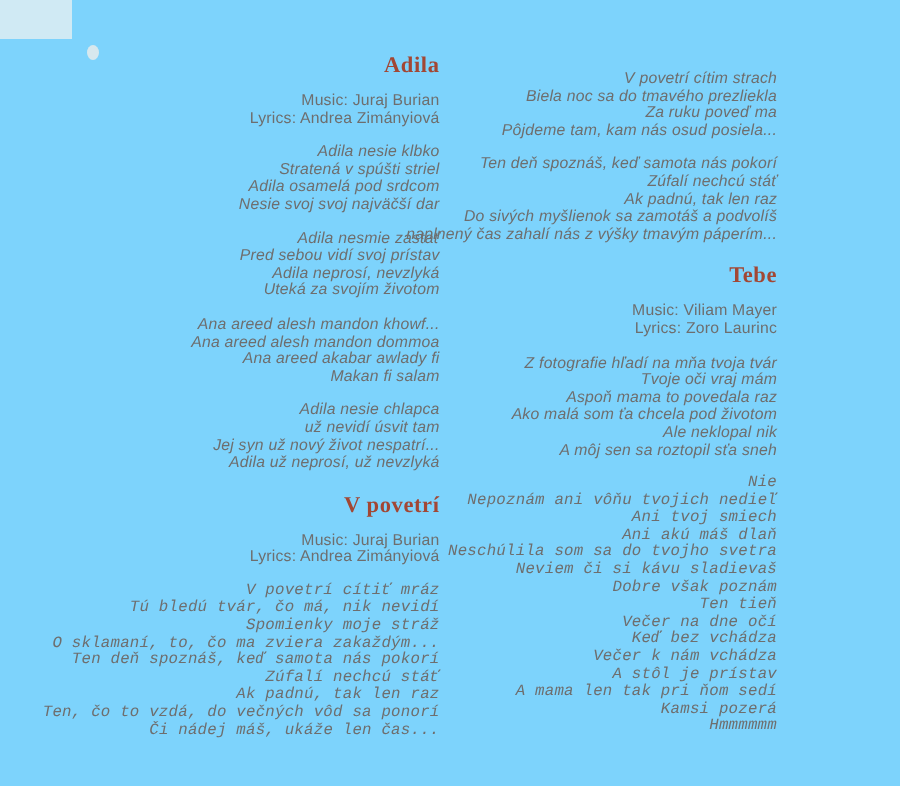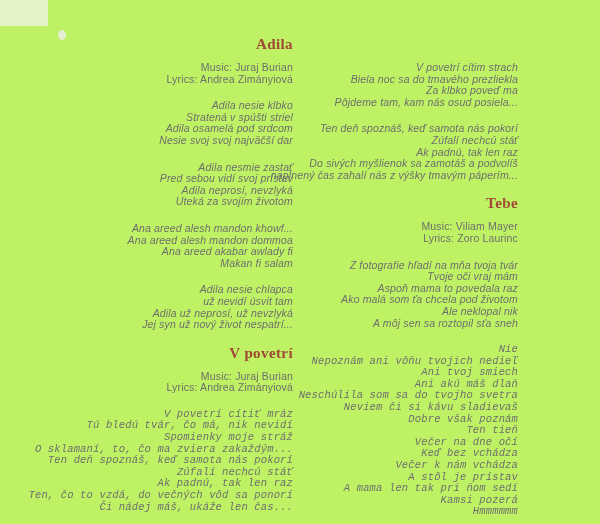--- a/index.html
+++ b/index.html
@@ -1,21 +1,21 @@
 <!DOCTYPE html>
 <html><head>
 <meta charset="utf-8">
 <style>
   html, body { margin: 0; padding: 0; }
   body { width: 600px; height: 524px; }
   .page {
     position: relative;
     width: 600px;
     height: 524px;
-    background: #bef264;
+    background: #7dd3fc;
     overflow: hidden;
     font-family: "Liberation Sans", sans-serif;
   }
   .scan-corner {
     position: absolute;
     top: 0; left: 0;
     width: 48px; height: 26px;
     background: #f4f4f1;
     opacity: 0.7;
   }
@@ -42,21 +42,21 @@
     font-weight: bold;
     font-style: normal;
     font-size: 15px;
     line-height: 17px;
     letter-spacing: 0.4px;
     color: #a24734;
     margin: 14px 0 9px 0;
   }
   .song-section:first-child .song-title { margin-top: 0; }
   .credits { margin: 0 0 11px 0; font-style: normal; }
-  .stanza { margin: 15px 0 11px 0; font-style: italic; }
+  .stanza { margin: 0 0 11px 0; font-style: italic; }
   .song-section:last-child .stanza:last-child { margin-bottom: 0; font-family: Liberation Mono, monospace; }
   .lyric-line, .credit-line { white-space: nowrap; }
 </style>
 </head>
 <body>
 
 <div class="page">
   <div class="scan-corner"></div>
   <div class="scan-smudge"></div>
   <div class="column left">
@@ -80,22 +80,22 @@
         </div>
         <div class="stanza">
           <div class="lyric-line">Ana areed alesh mandon khowf...</div>
           <div class="lyric-line">Ana areed alesh mandon dommoa</div>
           <div class="lyric-line">Ana areed akabar awlady fi</div>
           <div class="lyric-line">Makan fi salam</div>
         </div>
         <div class="stanza">
           <div class="lyric-line">Adila nesie chlapca</div>
           <div class="lyric-line">už nevidí úsvit tam</div>
+          <div class="lyric-line">Jej syn už nový život nespatrí...</div>
           <div class="lyric-line">Adila už neprosí, už nevzlyká</div>
-          <div class="lyric-line">Jej syn už nový život nespatrí...</div>
         </div>
       </section>
       <section class="song-section">
         <h2 class="song-title">V povetrí</h2>
         <div class="credits">
           <div class="credit-line">Music: Juraj Burian</div>
           <div class="credit-line">Lyrics: Andrea Zimányiová</div>
         </div>
         <div class="stanza">
           <div class="lyric-line">V povetrí cítiť mráz</div>
@@ -108,21 +108,21 @@
           <div class="lyric-line">Ten, čo to vzdá, do večných vôd sa ponorí</div>
           <div class="lyric-line">Či nádej máš, ukáže len čas...</div>
         </div>
       </section>
     </div>
   <div class="column right">
       <section class="song-section">
         <div class="stanza">
           <div class="lyric-line">V povetrí cítim strach</div>
           <div class="lyric-line">Biela noc sa do tmavého prezliekla</div>
-          <div class="lyric-line">Za klbko poveď ma</div>
+          <div class="lyric-line">Za ruku poveď ma</div>
           <div class="lyric-line">Pôjdeme tam, kam nás osud posiela...</div>
         </div>
         <div class="stanza">
           <div class="lyric-line">Ten deň spoznáš, keď samota nás pokorí</div>
           <div class="lyric-line">Zúfalí nechcú stáť</div>
           <div class="lyric-line">Ak padnú, tak len raz</div>
           <div class="lyric-line">Do sivých myšlienok sa zamotáš a podvolíš</div>
           <div class="lyric-line">naplnený čas zahalí nás z výšky tmavým páperím...</div>
         </div>
       </section>

